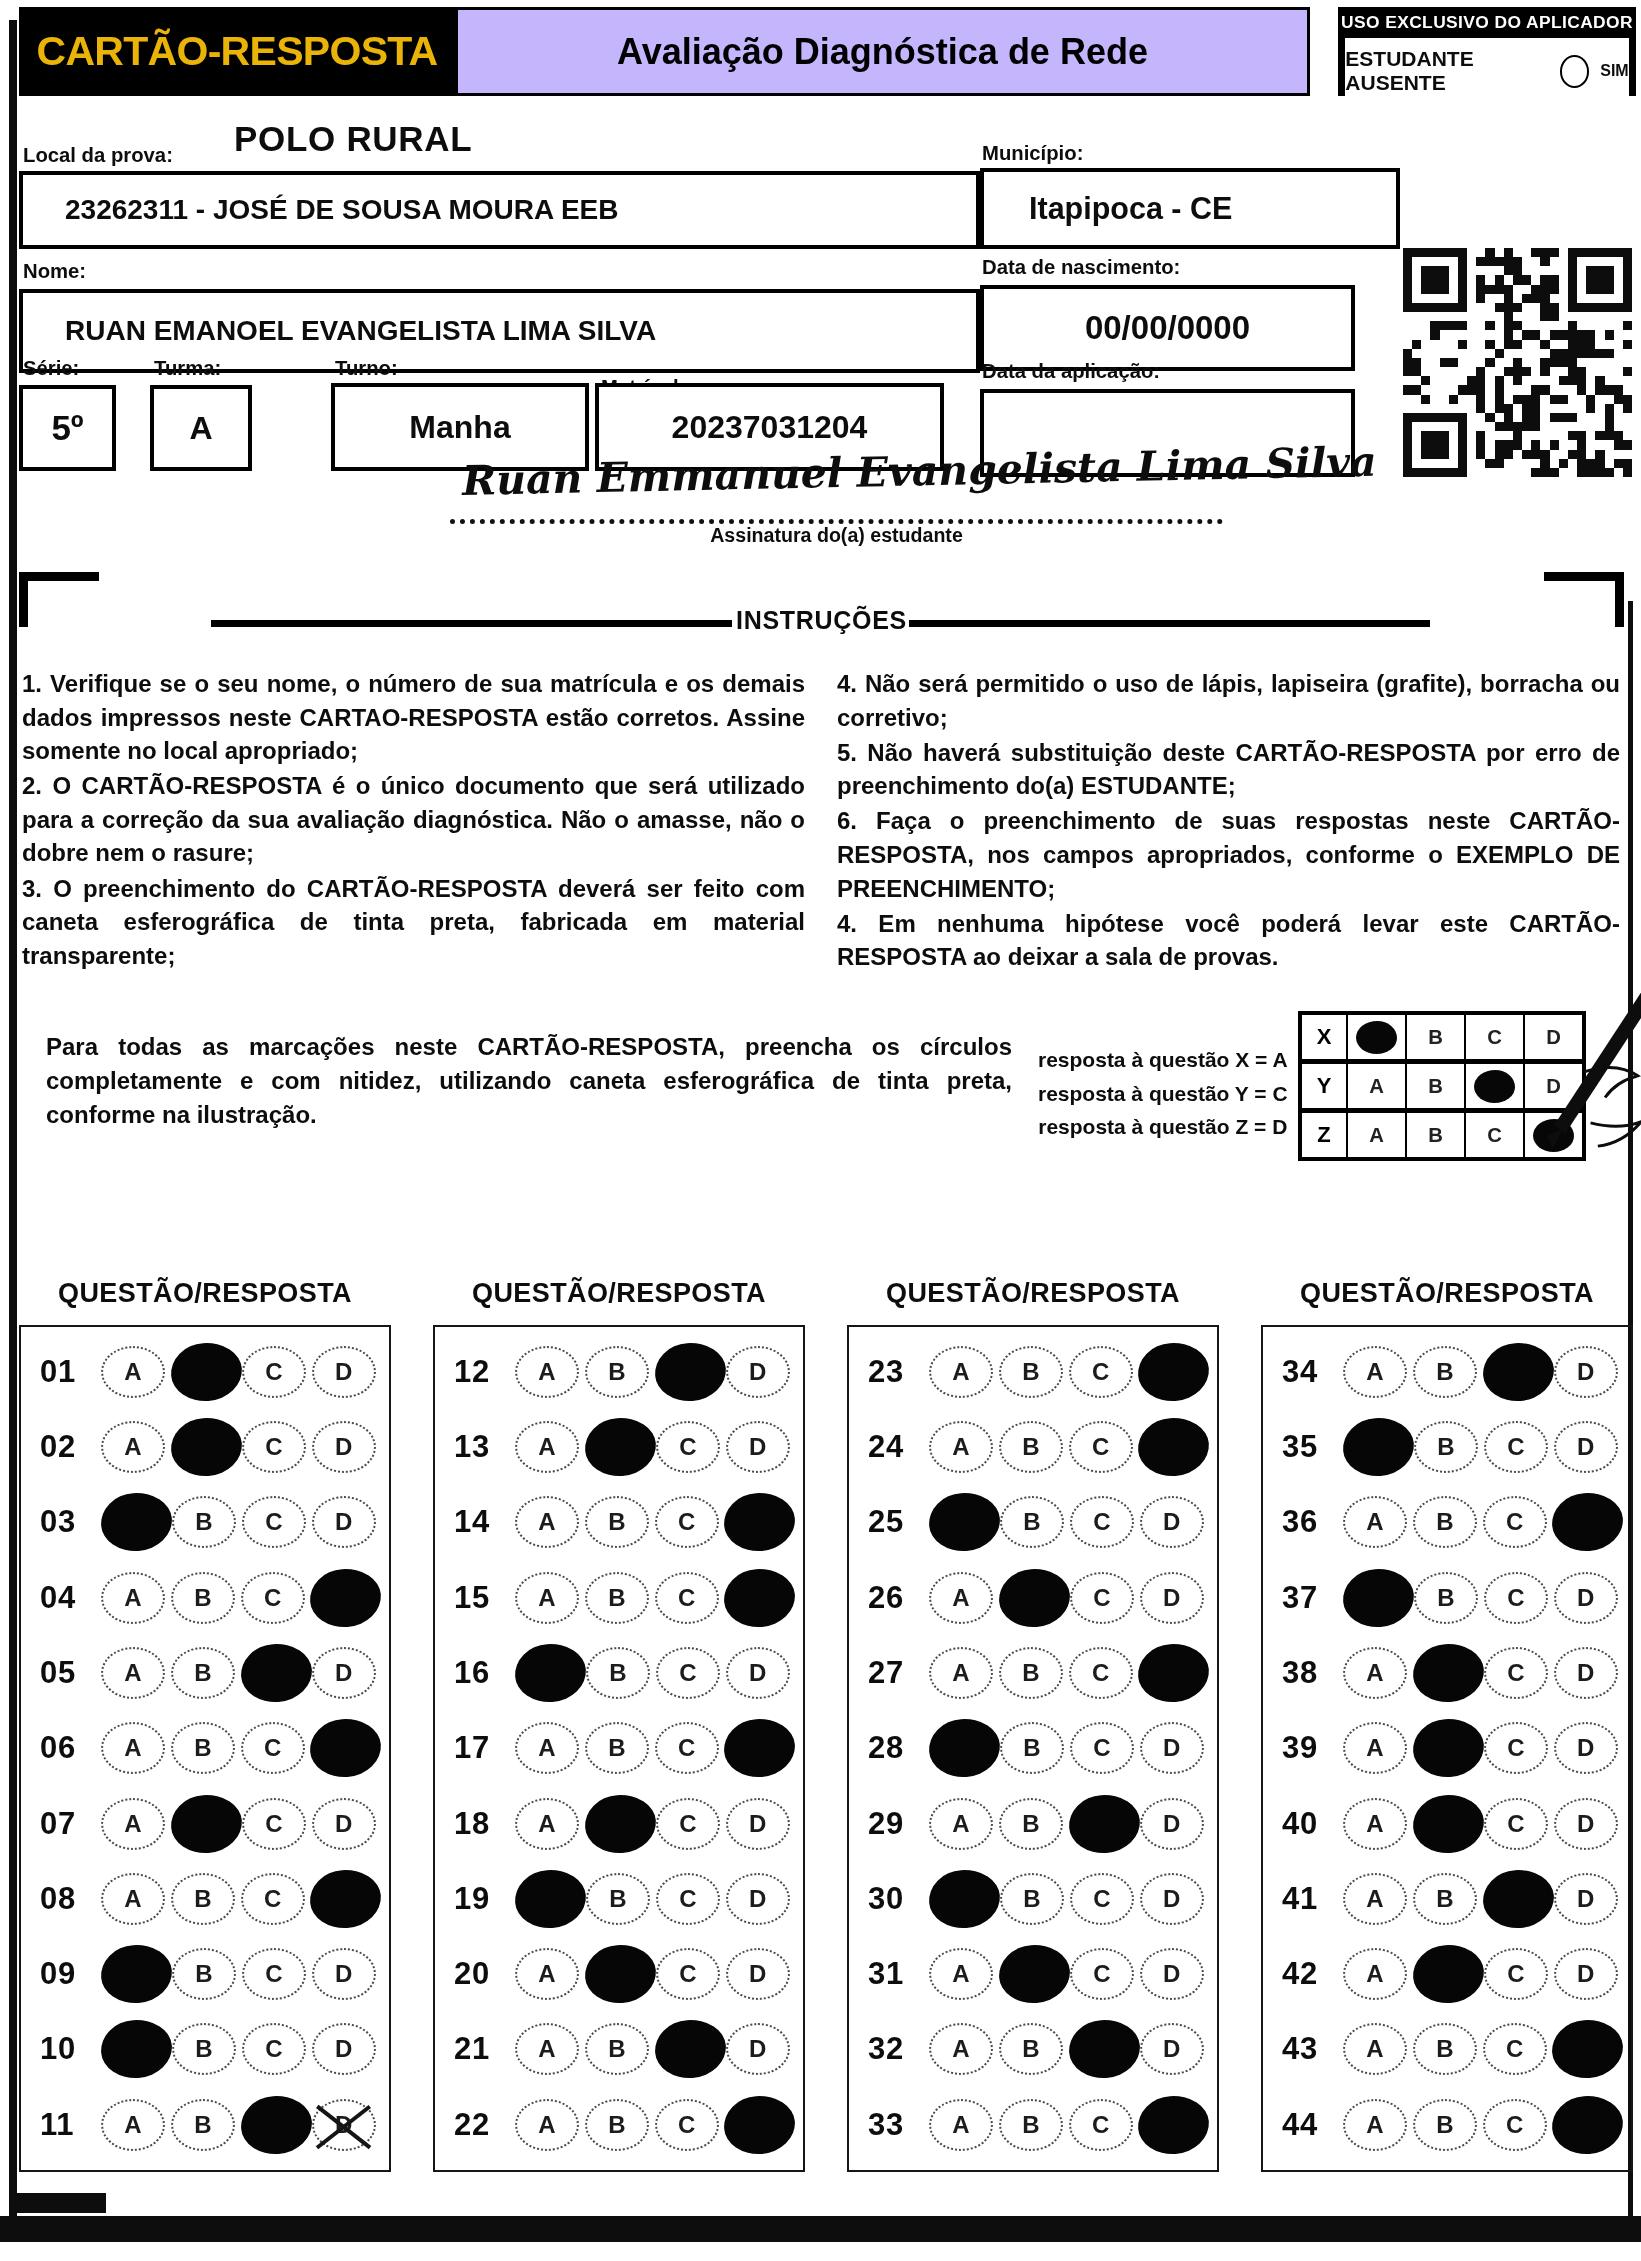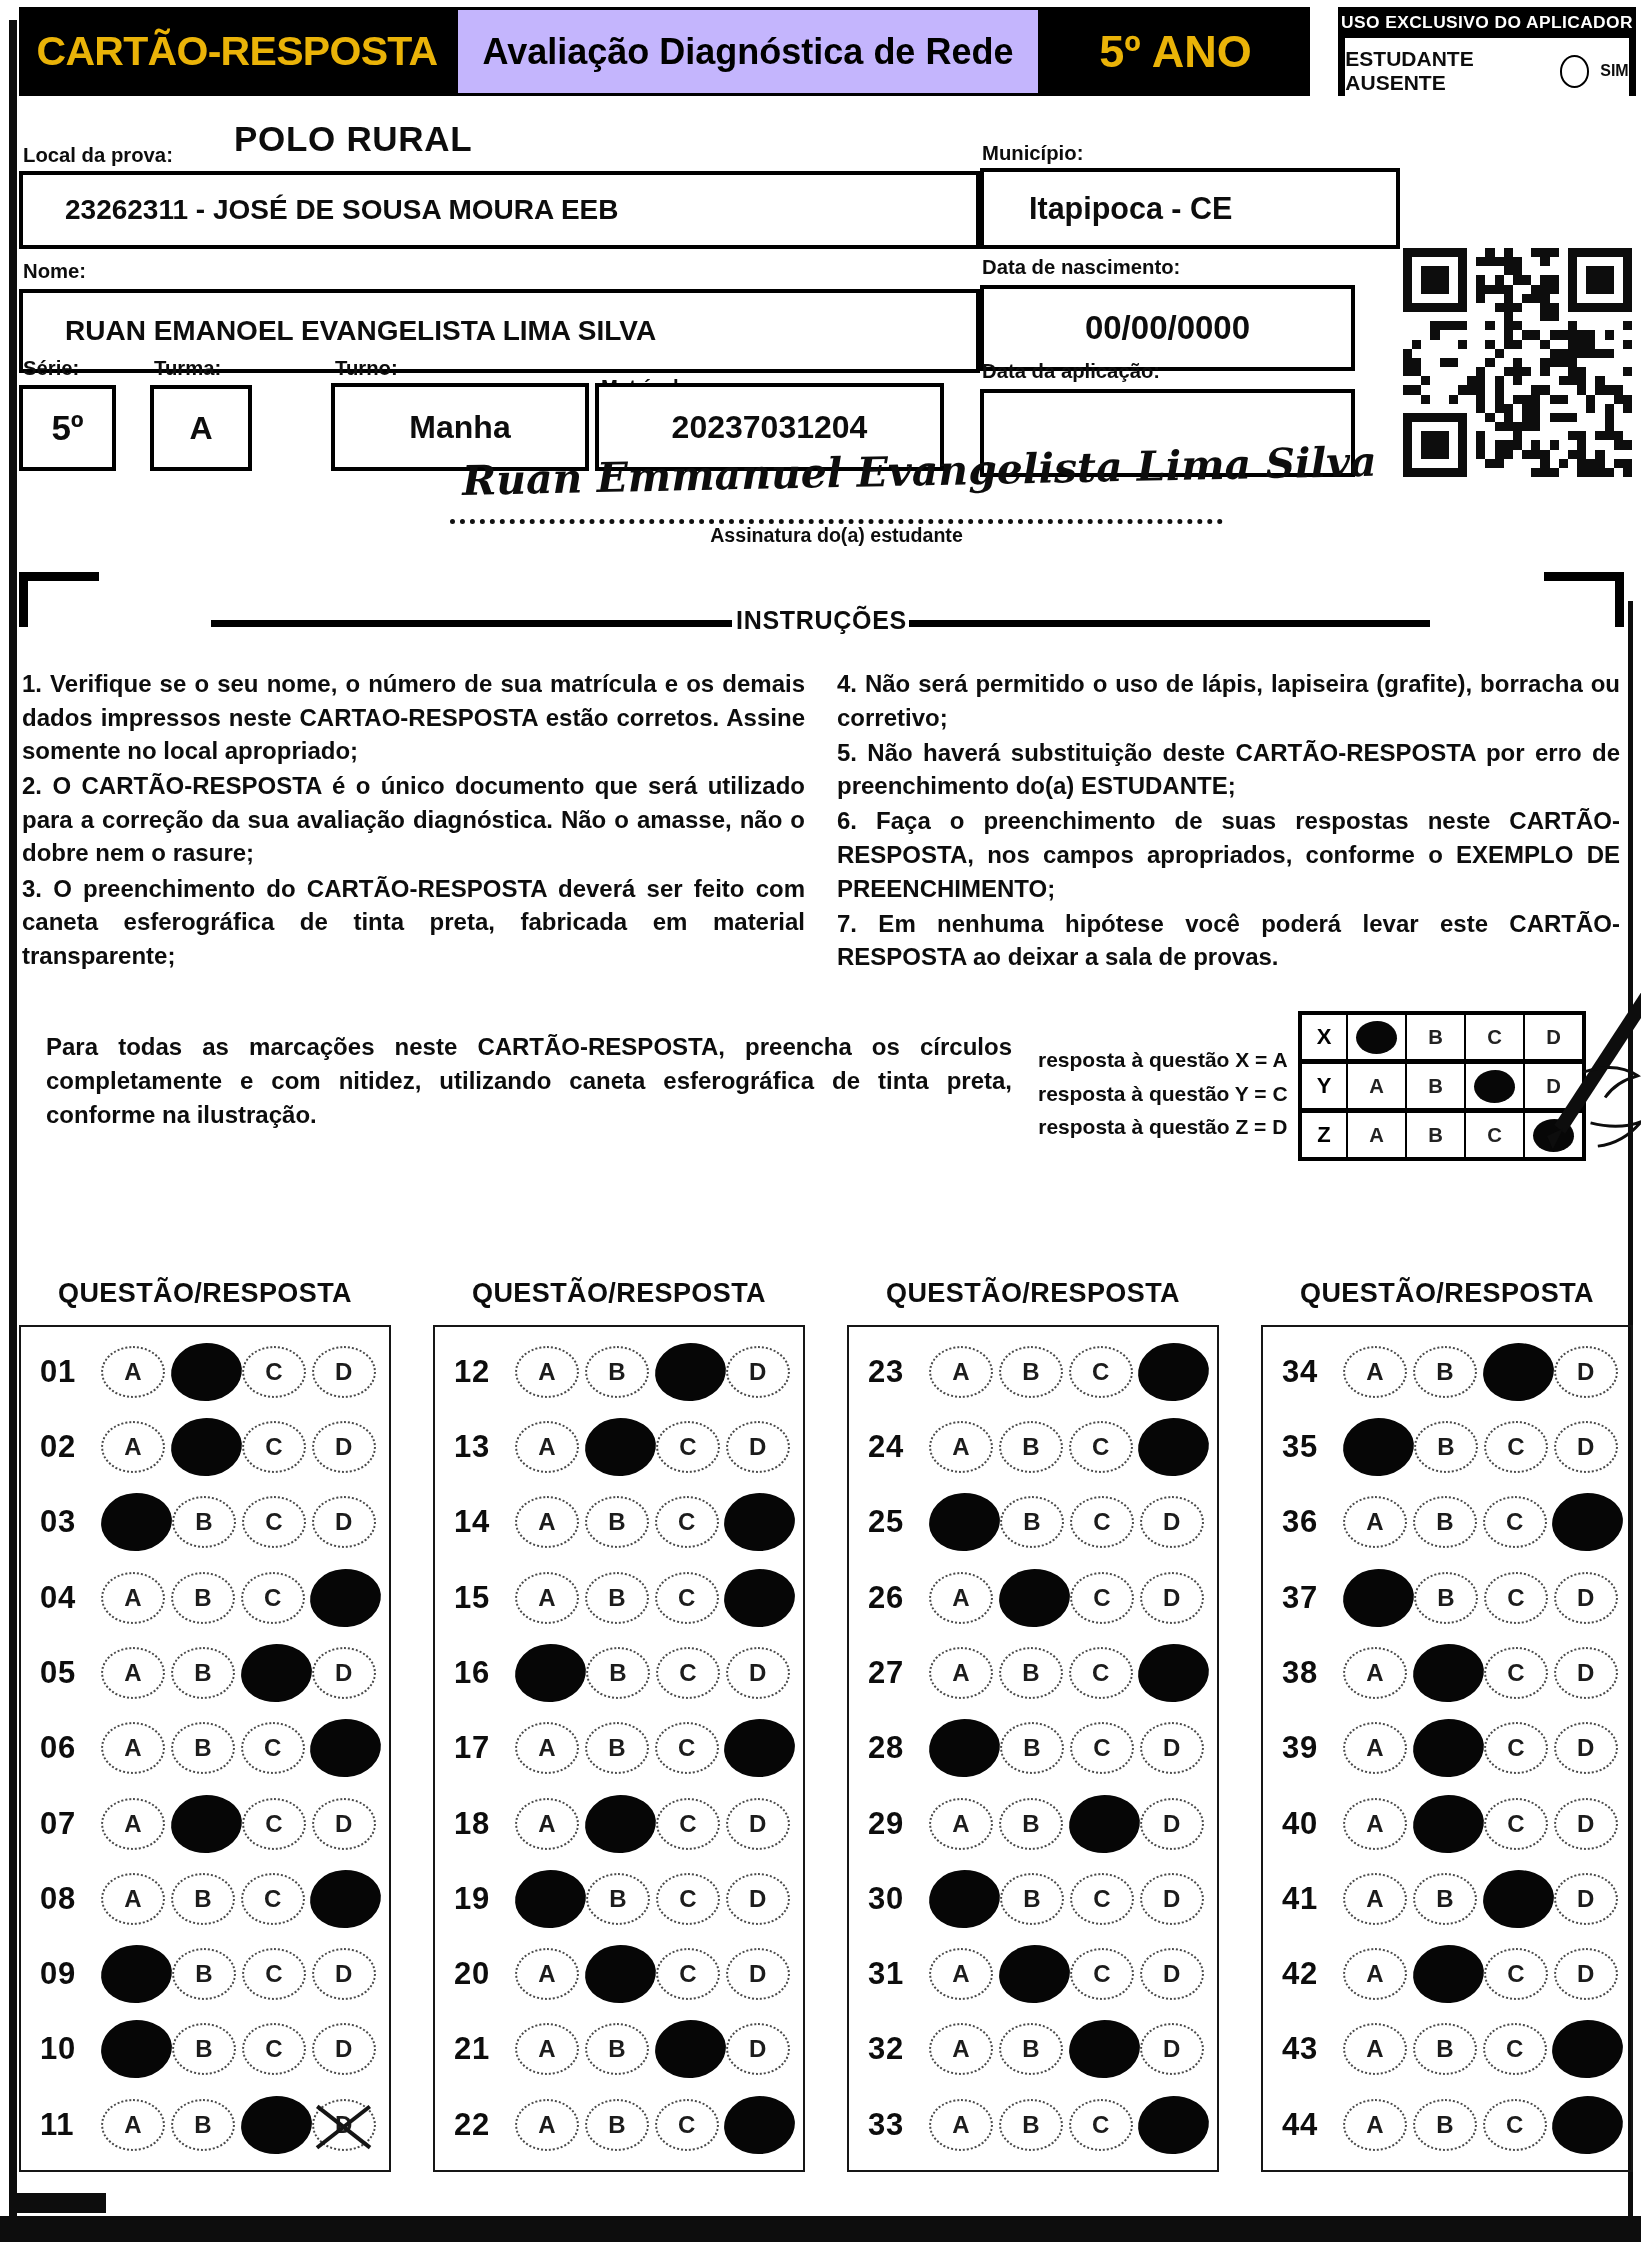--- a/index.html
+++ b/index.html
@@ -81,23 +81,20 @@
   <div class="mark" style="left:19px;top:572px;width:8.7px;height:55px;"></div>
   <div class="mark" style="left:1544px;top:572px;width:80px;height:8.7px;"></div>
   <div class="mark" style="left:1615px;top:572px;width:8.7px;height:55px;"></div>
 
   <div class="hdr-strip">
     <div class="hdr-black seg1">
       <span>CARTÃO-RESPOSTA</span>
     </div>
     <div class="hdr-white">
       <span>Avaliação Diagnóstica de Rede</span>
-    </div>
-    <div class="hdr-black seg3">
-      <span>5º ANO</span>
     </div>
   </div>
 
   <div class="aplicador">
     <div class="apl-title">USO EXCLUSIVO DO APLICADOR</div>
     <div class="apl-inner">
       <span class="apl-label">ESTUDANTE AUSENTE</span>
       <span class="apl-circle"></span>
       <span class="apl-sim">SIM</span>
     </div>
@@ -365,21 +362,21 @@
 
   <div class="instr-col" style="left:22px;">
     <p>1. Verifique se o seu nome, o número de sua matrícula e os demais dados impressos neste CARTAO-RESPOSTA estão corretos. Assine somente no local apropriado;</p>
     <p>2. O CARTÃO-RESPOSTA é o único documento que será utilizado para a correção da sua avaliação diagnóstica. Não o amasse, não o dobre nem o rasure;</p>
     <p>3. O preenchimento do CARTÃO-RESPOSTA deverá ser feito com caneta esferográfica de tinta preta, fabricada em material transparente;</p>
   </div>
   <div class="instr-col" style="left:837px;">
     <p>4. Não será permitido o uso de lápis, lapiseira (grafite), borracha ou corretivo;</p>
     <p>5. Não haverá substituição deste CARTÃO-RESPOSTA por erro de preenchimento do(a) ESTUDANTE;</p>
     <p>6. Faça o preenchimento de suas respostas neste CARTÃO-RESPOSTA, nos campos apropriados, conforme o EXEMPLO DE PREENCHIMENTO;</p>
-    <p>7. Em nenhuma hipótese você poderá levar este CARTÃO-RESPOSTA ao deixar a sala de provas.</p>
+    <p>4. Em nenhuma hipótese você poderá levar este CARTÃO-RESPOSTA ao deixar a sala de provas.</p>
   </div>
 
   <div class="ex-para">Para todas as marcações neste CARTÃO-RESPOSTA, preencha os círculos completamente e com nitidez, utilizando caneta esferográfica de tinta preta, conforme na ilustração.</div>
   <div class="ex-legend">
     <div>resposta à questão X = A</div>
     <div>resposta à questão Y = C</div>
     <div>resposta à questão Z = D</div>
   </div>
   <div class="ex-grid">
       <div class="ex-row">

